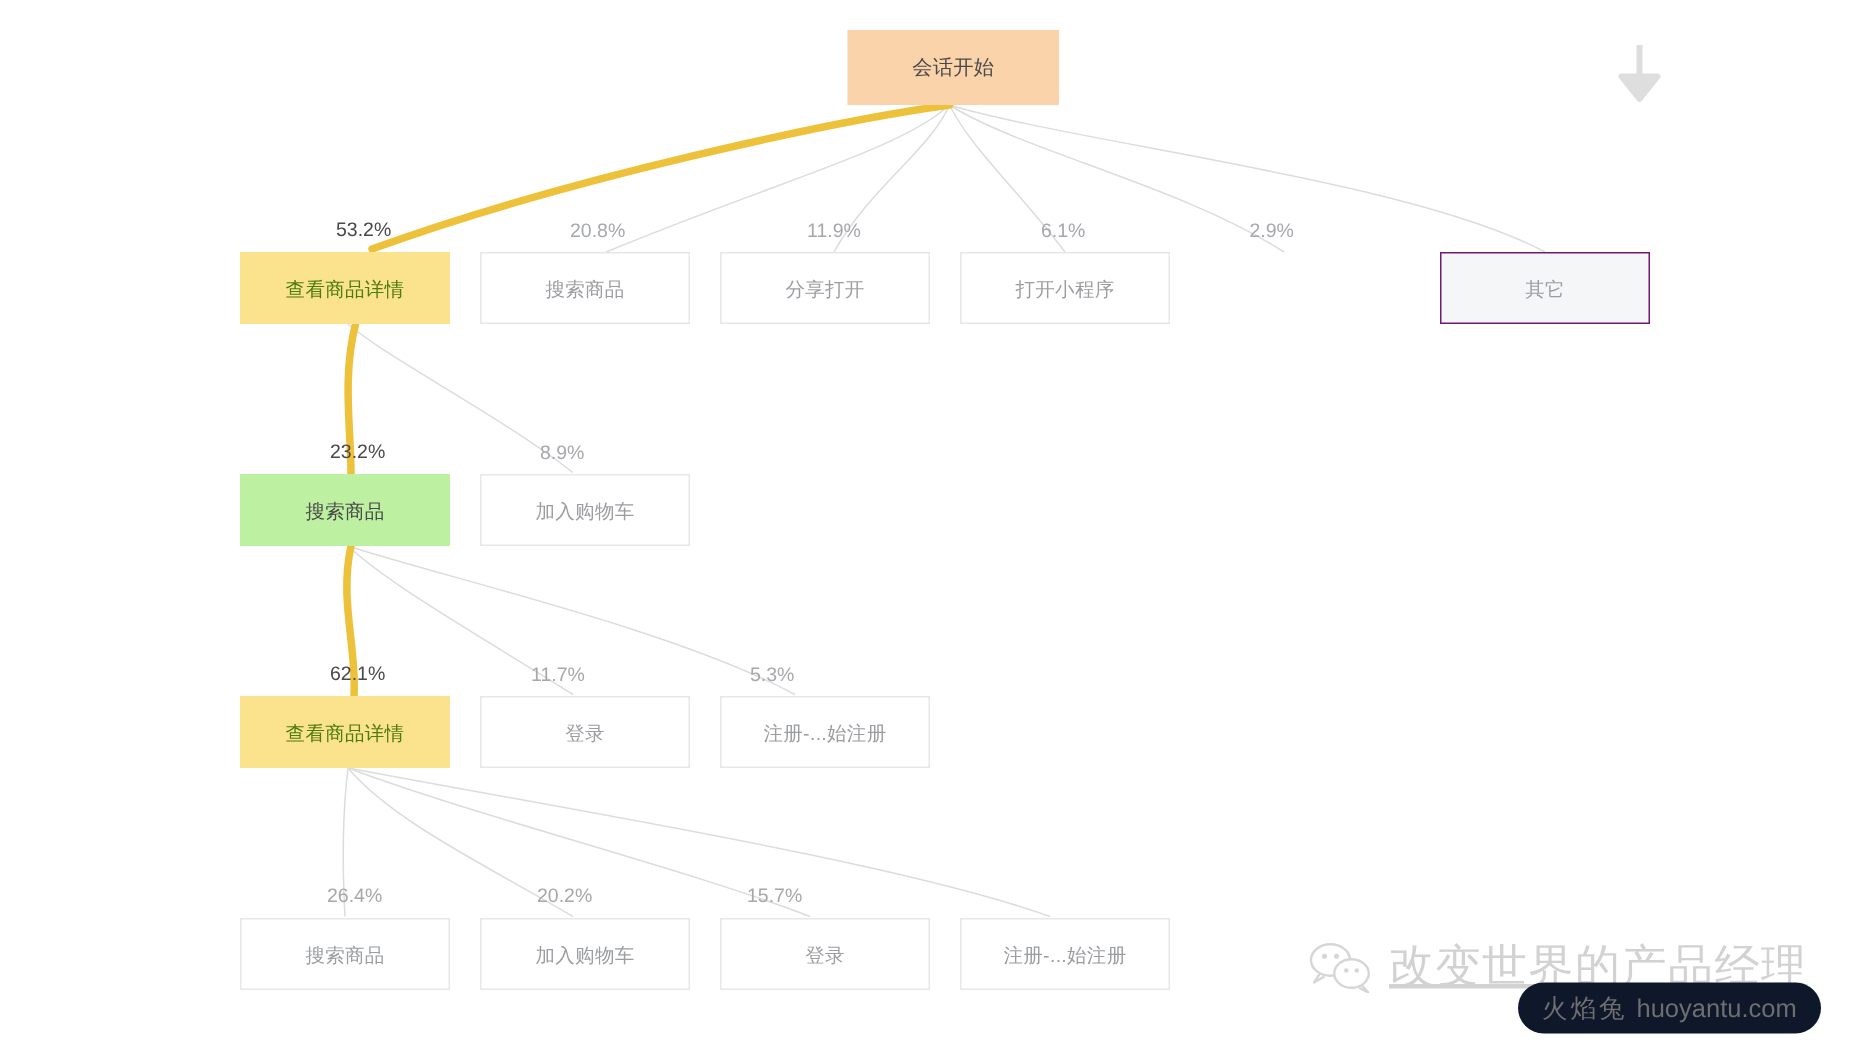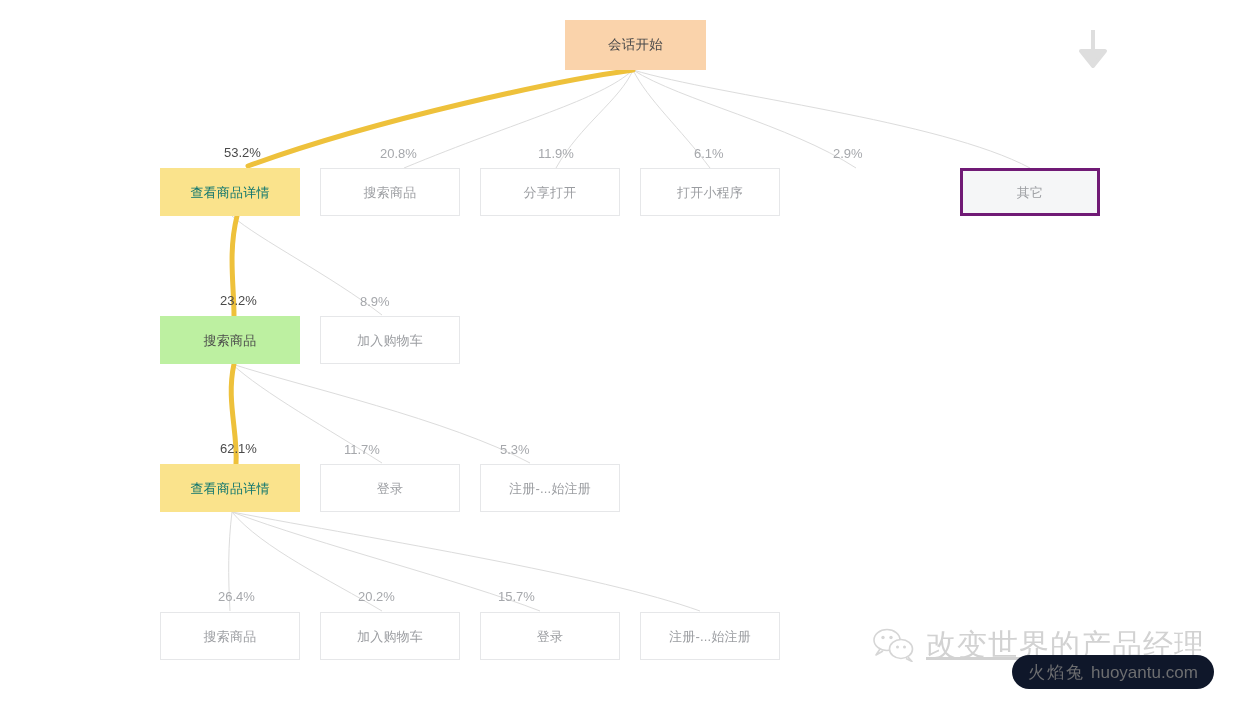--- a/index.html
+++ b/index.html
@@ -48,27 +48,27 @@
     color: #4a4a4a;
     font-size: 13.5px;
   }
   .node.plain {
     background: #ffffff;
     border: 1px solid #e6e7e9;
     color: #9b9da1;
   }
   .node.other {
     background: #f5f6f7;
-    border: 3px solid #701a75;
+    border: 1px solid #701a75;
     color: #9b9da1;
   }
   .node.highlight-yellow {
     background: #fae38c;
     border: none;
-    color: #0f766e;
+    color: #4d7c0f;
     font-family: Liberation Serif, serif;
   }
   .node.highlight-green {
     background: #bdf0a1;
     border: none;
     color: #4a4a4a;
   }
   .edge-label {
     position: absolute;
     font-size: 13px;
@@ -180,21 +180,21 @@
   <div class="edge-label" style="left:360px; top:295px;">8.9%</div>
 
   <div class="node highlight-green" style="left:160px; top:316px; width:140px; height:48px;">
     <span class="node-label">搜索商品</span>
   </div>
   <div class="node plain" style="left:320px; top:316px; width:140px; height:48px;">
     <span class="node-label">加入购物车</span>
   </div>
 
   <div class="edge-label strong" style="left:220px; top:442px;">62.1%</div>
-  <div class="edge-label" style="left:344px; top:443px;">11.7%</div>
+  <div class="edge-label" style="left:354px; top:443px;">11.7%</div>
   <div class="edge-label" style="left:500px; top:443px;">5.3%</div>
 
   <div class="node highlight-yellow" style="left:160px; top:464px; width:140px; height:48px;">
     <span class="node-label">查看商品详情</span>
   </div>
   <div class="node plain" style="left:320px; top:464px; width:140px; height:48px;">
     <span class="node-label">登录</span>
   </div>
   <div class="node plain" style="left:480px; top:464px; width:140px; height:48px;">
     <span class="node-label">注册-...始注册</span>

